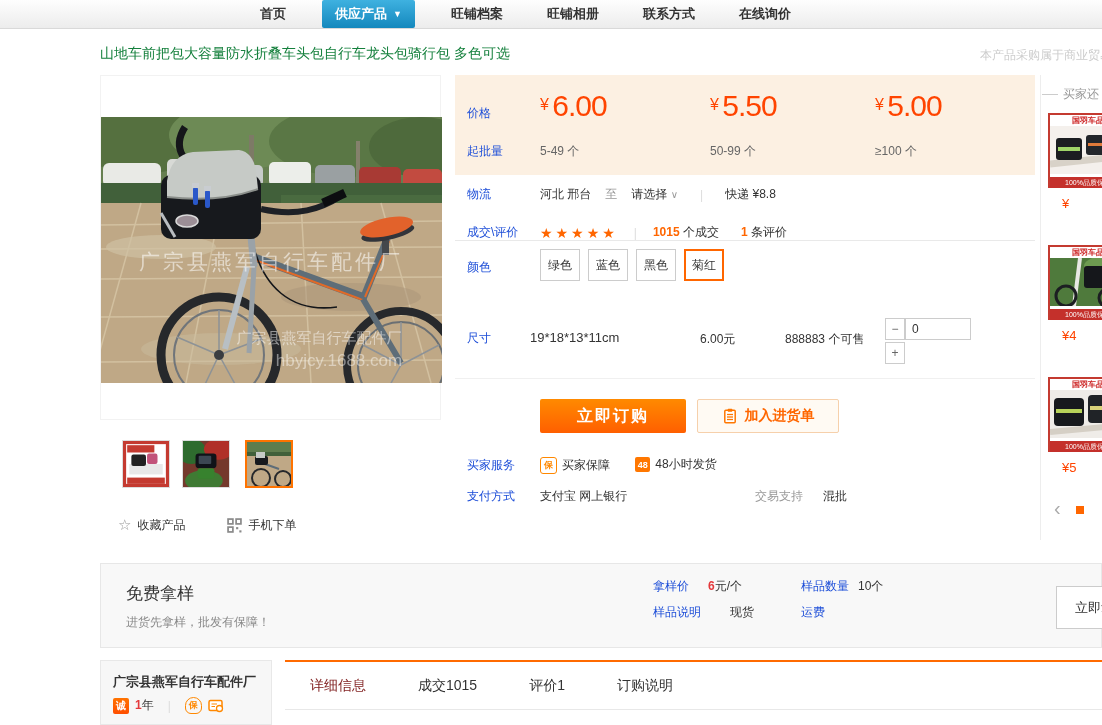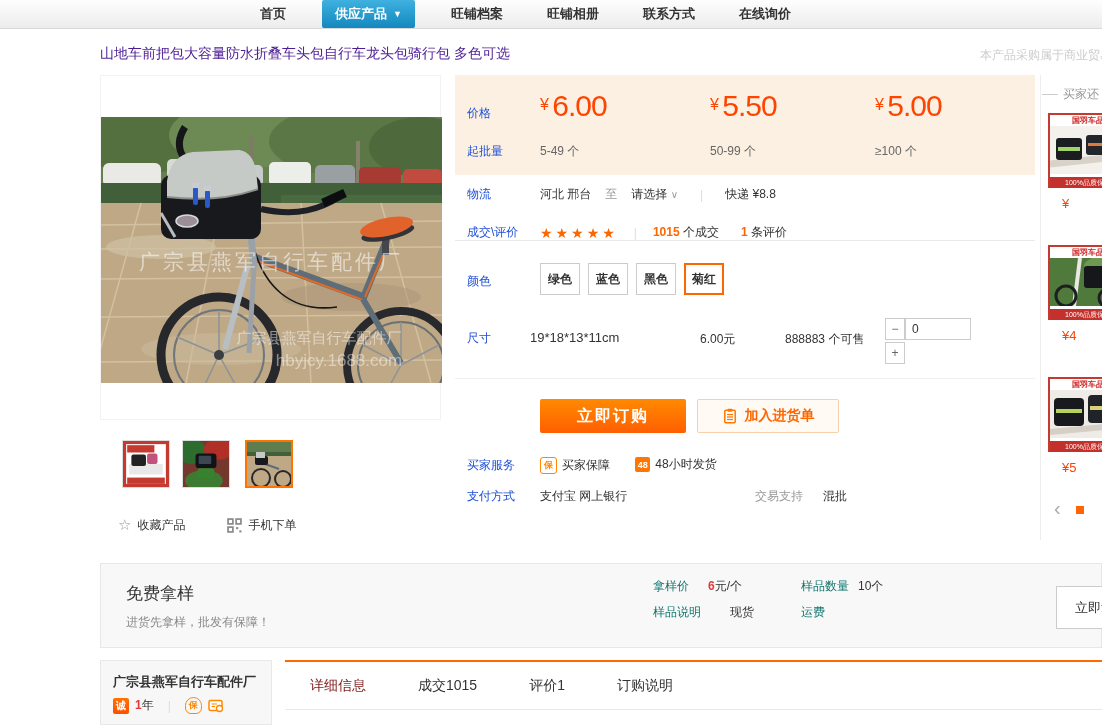--- a/index.html
+++ b/index.html
@@ -8,21 +8,21 @@
   .abs{position:absolute}
   .nowrap{white-space:nowrap}
   
   .topnav{left:0;top:0;width:1102px;height:29px;background:linear-gradient(#fefefe,#ececec);
           border-bottom:1px solid #d9d9d9;display:flex;align-items:center;padding-left:238px;box-sizing:border-box}
   .nav-item{padding:0 22px;font-size:13px;font-weight:bold;color:#333;cursor:pointer}
   .nav-active{background:linear-gradient(#3eb1e0,#1488bd);color:#fff;padding:5px 13px;margin:0 14px;
               border-radius:2px;display:flex;align-items:center;gap:6px;font-size:13px;font-weight:bold;cursor:pointer}
   .nav-caret{font-size:9px;line-height:1}
   
-  .pagetitle{left:100px;top:45px;font-size:14px;color:#4c1d95}
+  .pagetitle{left:100px;top:45px;font-size:14px;color:#15803d}
   .rightnote{left:980px;top:47px;width:122px;color:#ccc;font-size:12px;overflow:hidden;white-space:nowrap}
   
   .photo-box{left:100px;top:75px;width:341px;height:345px;background:#fff;border:1px solid #f2f2f2;box-sizing:border-box}
   .photo{position:absolute;left:0;top:41px}
   .thumb{width:48px;height:48px;border:1px solid #ddd;background:#fff;box-sizing:border-box;cursor:pointer}
   .thumb.sel{border:2px solid #ff7300}
   .gallery-actions{left:100px;top:516px;width:341px;display:flex;gap:42px;padding-left:18px;box-sizing:border-box;align-items:center}
   .gact{display:flex;align-items:center;gap:6px;cursor:pointer;color:#333}
   .star-o{color:#999;font-size:15px}
   
@@ -30,21 +30,21 @@
   .lbl{color:#999;font-size:12px}
   .tiercol{position:absolute;top:0;width:165px}
   .yuan{color:#ff4400;font-size:16px;vertical-align:6px}
   .pricenum{color:#ff4400;font-size:30px;letter-spacing:-1px}
   .qty-tier{color:#666;font-size:12px}
   
   .row-label{position:absolute;left:12px;color:#1d4ed8}
   .orange{color:#ff6600}
   .sep{color:#ddd;padding:0 8px}
   .swatch{display:inline-flex;align-items:center;justify-content:center;width:40px;height:32px;
-          border:1px solid #ccc;background:#fff;font-weight:bold;font-size:12px;margin-right:8px;cursor:pointer;box-sizing:border-box}
+          border:1px solid #ccc;background:#fff;font-weight:normal;font-size:12px;margin-right:8px;cursor:pointer;box-sizing:border-box}
   .swatch.sel{border:2px solid #ff6600}
   .hline{height:1px;background:#e9e9e9}
   
   .stepbtn{position:absolute;width:20px;height:22px;border:1px solid #ccc;background:#fff;color:#666;
            display:flex;align-items:center;justify-content:center;box-sizing:border-box;cursor:pointer}
   .qtyinput{position:absolute;width:66px;height:22px;border:1px solid #ccc;box-sizing:border-box;
             font-size:12px;padding-left:6px;color:#333}
   
   .btn-order{left:540px;top:399px;width:146px;height:34px;background:linear-gradient(#ff8a00,#ff5f00);
              color:#fff;font-size:16px;font-weight:bold;letter-spacing:2px;display:flex;align-items:center;
@@ -57,21 +57,21 @@
   .badge-48{display:inline-flex;width:15px;height:15px;background:#ff7700;border-radius:2px;color:#fff;
             font-size:9px;align-items:center;justify-content:center;font-weight:bold}
   .svcitem{display:inline-flex;align-items:center;gap:5px;margin-right:22px}
   .bold{font-weight:normal}
   
   .samplebox{left:100px;top:563px;width:1002px;height:85px;background:#f8f8f8;border:1px solid #e7e7e7;box-sizing:border-box}
   .sample-title{position:absolute;left:25px;top:18px;font-size:17px;color:#333}
   .sample-sub{position:absolute;left:25px;top:50px;color:#888}
   .sample-desc{position:absolute;left:190px;top:13px;width:305px;line-height:22px;color:#333}
   .link{color:#3a6ea5;cursor:pointer}
-  .scol-l{position:absolute;color:#0f766e}
+  .scol-l{position:absolute;color:#1d4ed8}
   .scol-v{position:absolute;color:#333}
   .red{color:#e4393c;font-weight:bold}
   .btn-sample{position:absolute;left:955px;top:22px;width:90px;height:43px;background:#fff;border:1px solid #ccc;
               display:flex;align-items:center;justify-content:center;font-size:13px;color:#333;box-sizing:border-box;cursor:pointer}
   
   .sellerbox{left:100px;top:660px;width:172px;height:65px;background:#f7f7f7;border:1px solid #e8e8e8;box-sizing:border-box}
   .seller-name{position:absolute;left:12px;top:12px;font-size:13px;font-weight:bold;color:#333;white-space:nowrap}
   .seller-badges{position:absolute;left:12px;top:36px;display:flex;align-items:center;gap:6px}
   .badge-cheng{width:16px;height:16px;background:linear-gradient(#ff7300,#ff4e00);color:#fff;font-size:10px;
                font-weight:bold;display:flex;align-items:center;justify-content:center;border-radius:2px}
@@ -297,21 +297,21 @@
     <span class="sep">|</span>
     <span><b class="orange">1015</b>
       <span>个成交</span></span>
     <span style="margin-left:14px"><b class="orange">1</b>
       <span>条评价</span></span>
   </div>
 </div>
 
 <div class="abs hline" style="left:455px;top:240px;width:580px"></div>
 
-<div class="abs" style="left:455px;top:261px;width:580px;height:50px">
+<div class="abs" style="left:455px;top:247px;width:580px;height:50px">
   <span class="row-label" style="top:12px">颜色</span>
   <div style="position:absolute;left:85px;top:2px;display:flex">
     <div class="swatch">绿色</div>
     <div class="swatch">蓝色</div>
     <div class="swatch">黑色</div>
     <div class="swatch sel">菊红</div>
   </div>
 </div>
 
 <div class="abs" style="left:455px;top:310px;width:580px;height:62px">

